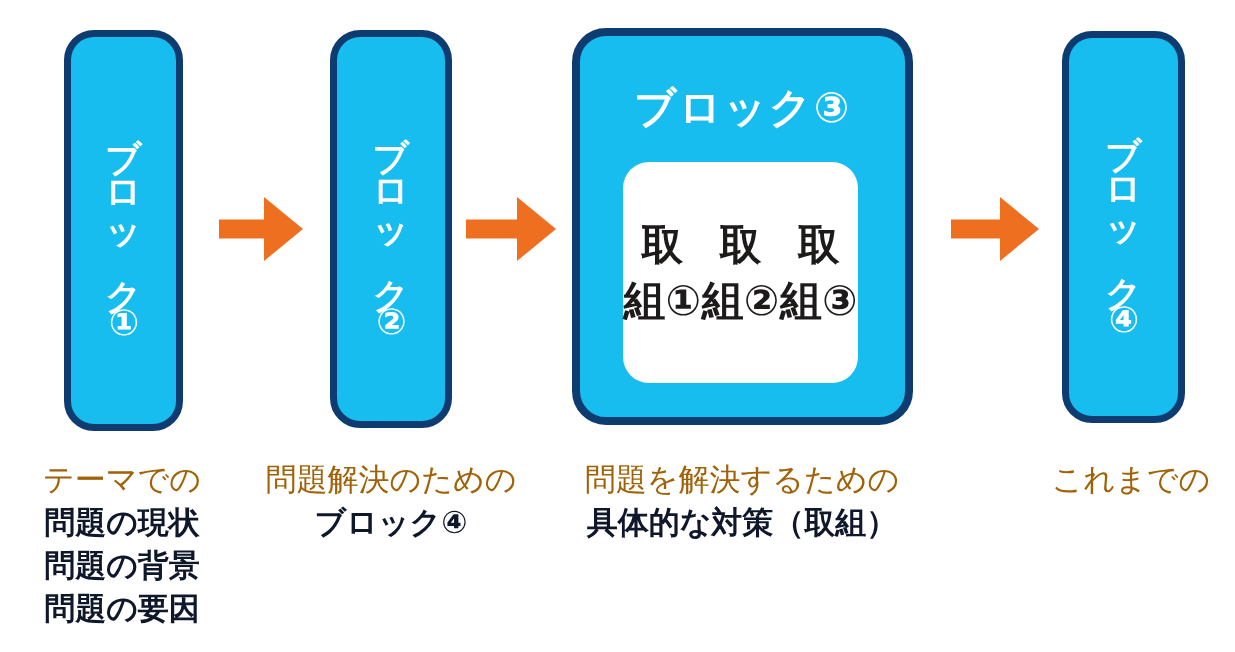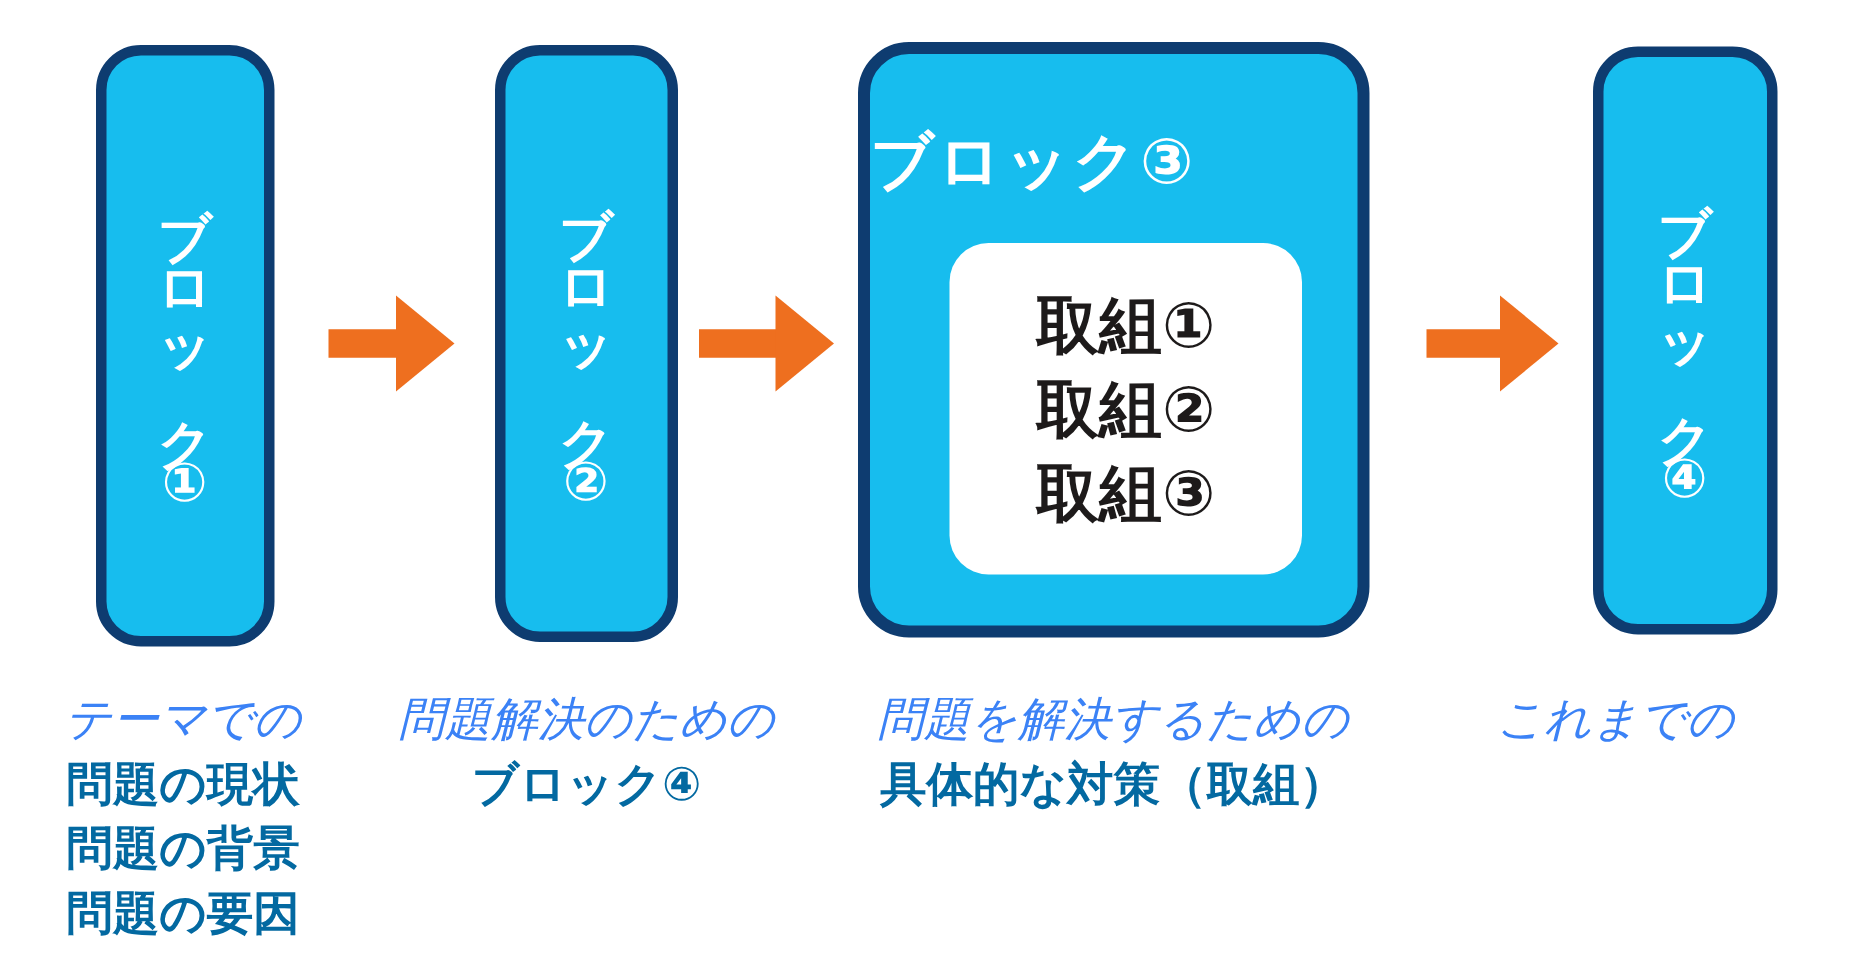--- a/index.html
+++ b/index.html
@@ -46,34 +46,34 @@
     position: absolute;
     left: 572px; top: 28px; width: 341px; height: 397px;
     background: #17bdee;
     border: 8px solid #0e3c70;
     border-radius: 34px;
     box-sizing: border-box;
   }
   .bigtitle {
     position: absolute;
     left: 0; right: 0; top: 44px;
-    text-align: left;
+    text-align: center;
     color: #ffffff;
     font-weight: bold;
     font-size: 42px;
     letter-spacing: 2px;
   }
   .innerbox {
     position: absolute;
-    left: 53px; top: 126px;
+    left: 43px; top: 126px;
     width: 235px; height: 221px;
     background: #ffffff;
     border-radius: 26px;
     display: flex;
-    flex-direction: column;
+    flex-direction: row;
     align-items: center;
     justify-content: center;
     gap: 0;
   }
   .innerbox .item {
     color: #1d1a1a;
     font-weight: bold;
     font-size: 42px;
     line-height: 56px;
     text-align: center;
@@ -111,28 +111,27 @@
     position: absolute;
     top: 458px;
     text-align: center;
     font-size: 31px;
     line-height: 43px;
     white-space: nowrap;
   }
   .c1 { left: 2px;    width: 240px; }
   .c2 { left: 241px;  width: 300px; }
   .c3 { left: 567px;  width: 350px; }
-  .c4 { left: 977px; width: 200px; }
+  .c4 { left: 1031px; width: 200px; }
   .caption .intro {
-    color: #3b82f6;
+    color: #a16207;
     font-weight: normal;
-    font-style: italic;
   }
   .caption .point {
-    color: #0369a1;
+    color: #0f172a;
     font-weight: bold;
   }
 </style>
 </head>
 <body>
 
 <div class="canvas">
 
   <div class="vblock b1">
     <span class="vtext">ブロック①</span>

